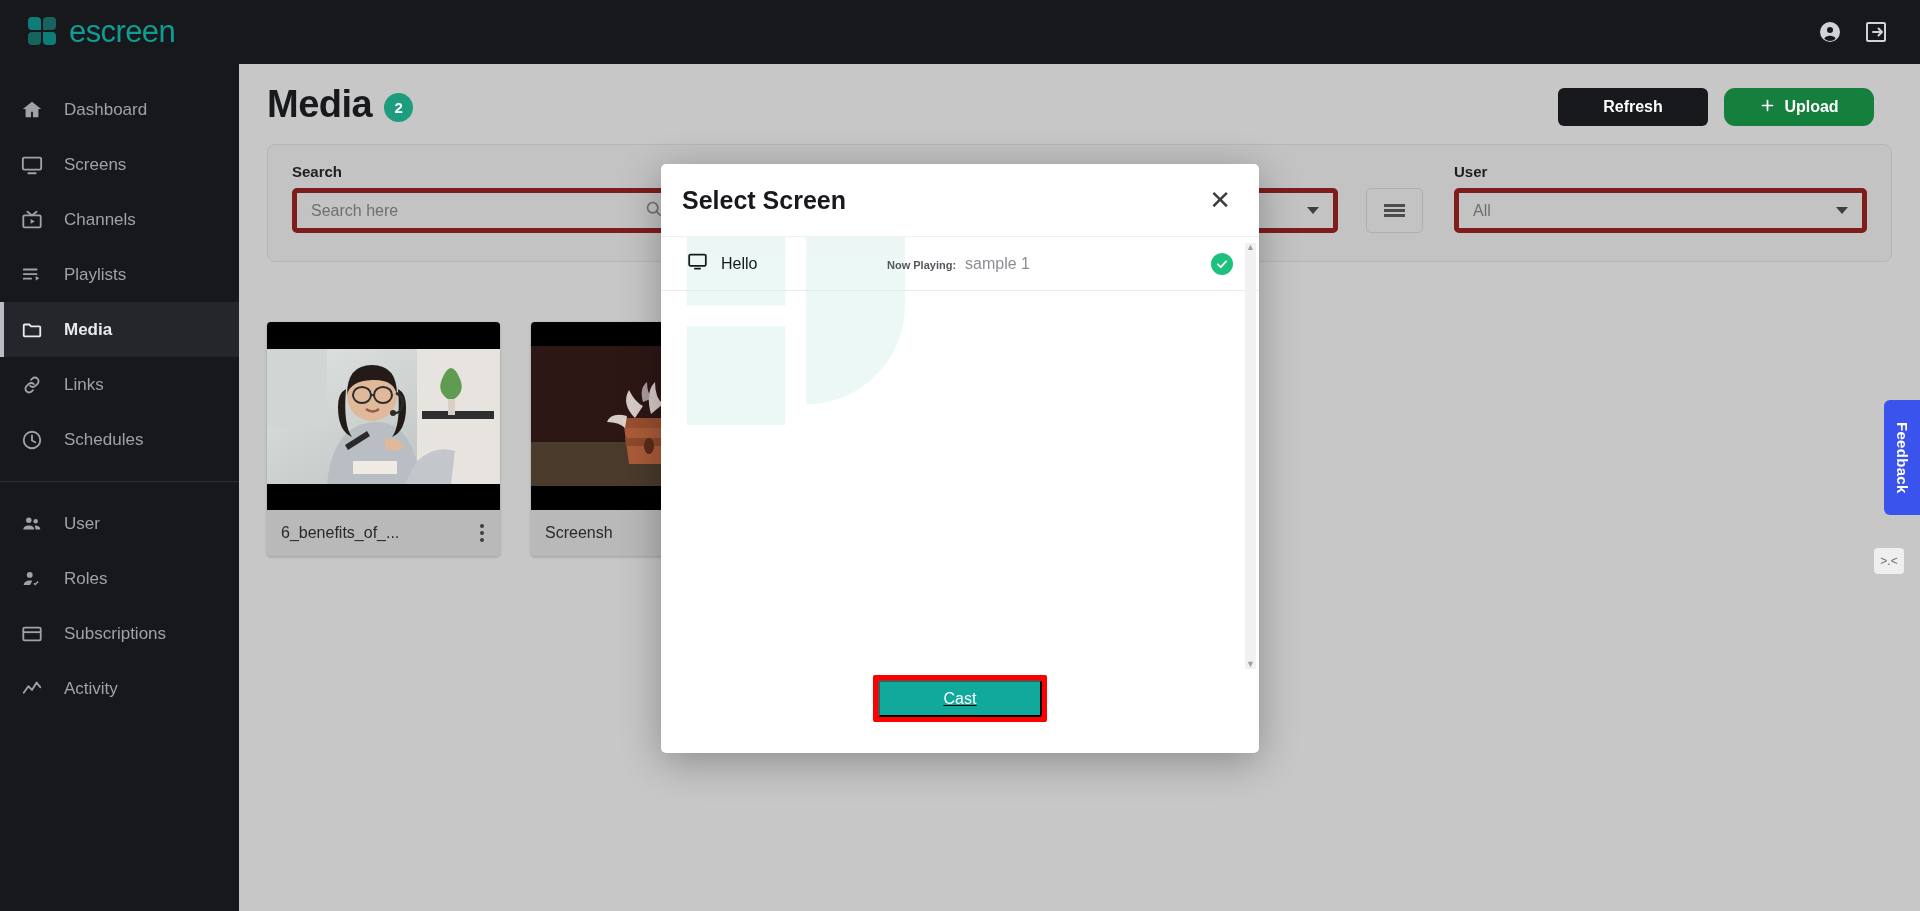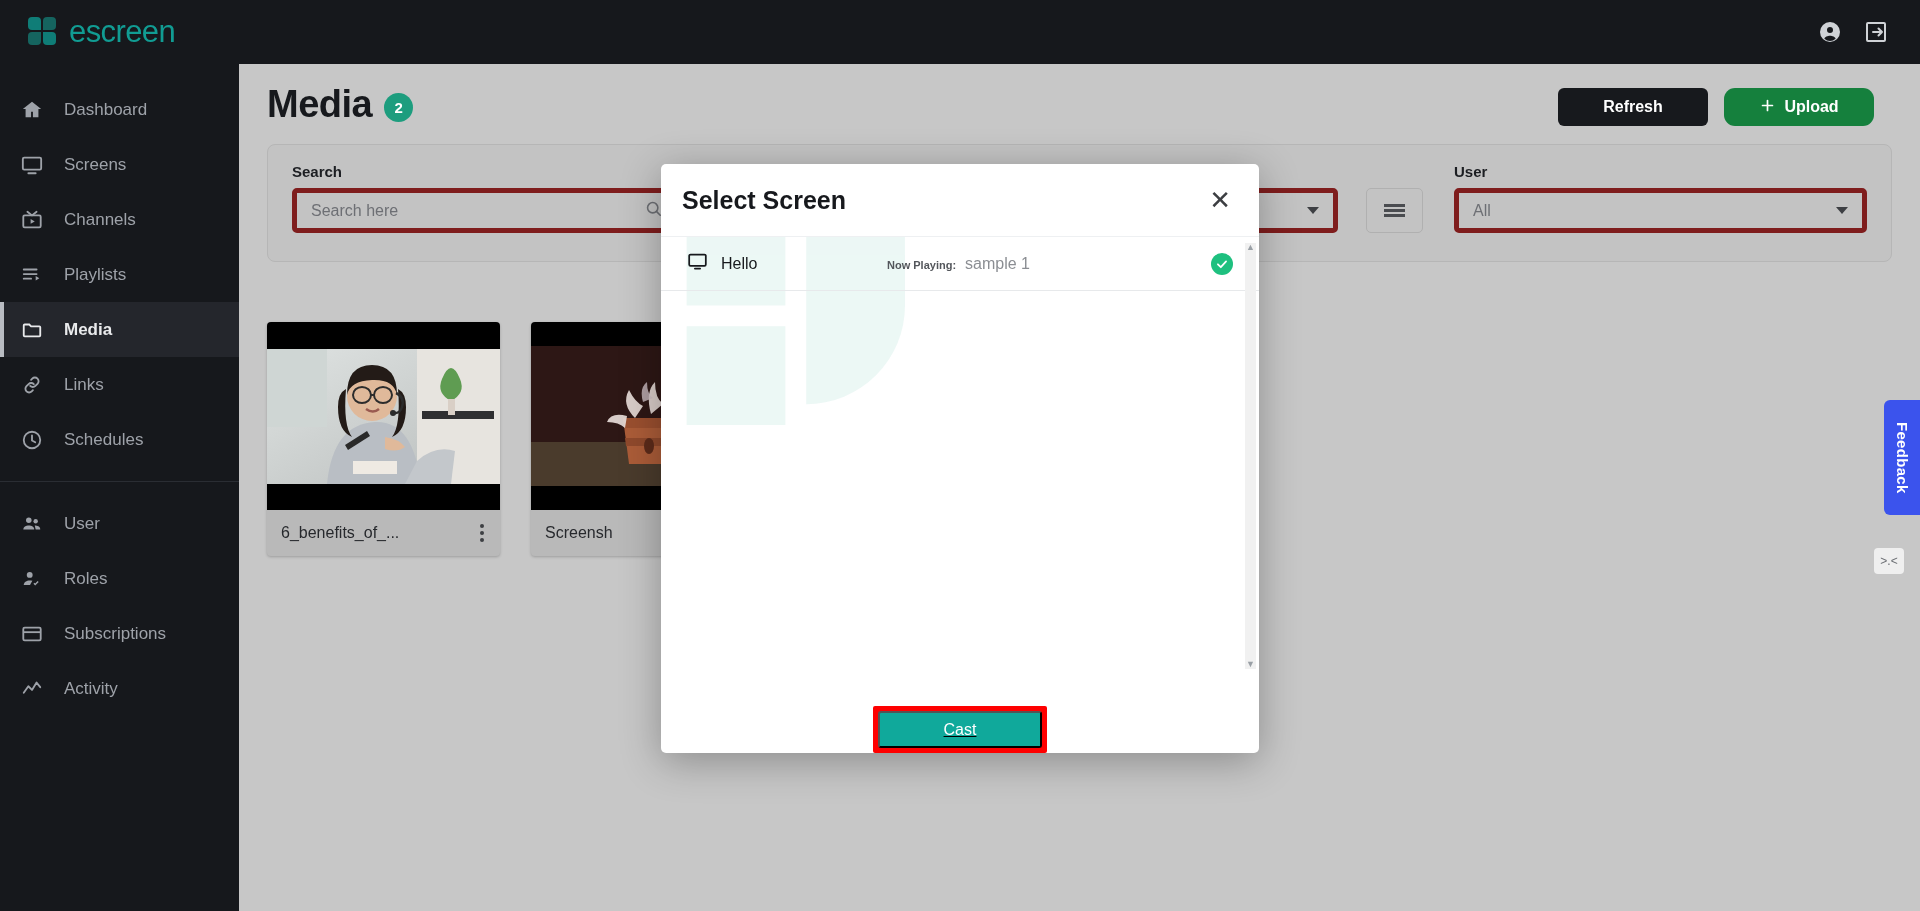--- a/index.html
+++ b/index.html
@@ -122,21 +122,21 @@
   .sr-mid { flex: 1; display: flex; align-items: baseline; gap: 9px; }
   .sr-np { font-size: 11px; font-weight: 700; color: #53565b; }
   .sr-val { font-size: 16px; color: #8b8e93; }
   .sr-check {
     width: 22px; height: 22px; border-radius: 50%; background: #1ec07f;
     display: flex; align-items: center; justify-content: center; color: #fff; font-size: 14px;
   }
   .vscroll { position: absolute; right: 3px; top: 6px; width: 11px; bottom: 6px; z-index: 3; }
   .vscroll .track { position: absolute; inset: 0; background: #f1f1f1; }
   .vscroll .arw { position: absolute; left: 1px; width: 9px; height: 9px; color: #9aa0a6; font-size: 9px; text-align: center; line-height: 9px; }
-  .modal-foot { height: 78px; display: flex; align-items: flex-end; justify-content: center; position: relative; z-index: 2; text-decoration: underline; }
+  .modal-foot { height: 78px; display: flex; align-items: flex-start; justify-content: center; position: relative; z-index: 2; text-decoration: underline; }
   .cast-wrap { position: relative; padding: 5px; background: #fe0000; border-radius: 2px; }
   .cast-btn {
     width: 164px; height: 37px; background: #10a99b; color: #fff; font-size: 16px;
     display: flex; align-items: center; justify-content: center; border-radius: 3px; cursor: pointer;
   }
 
   
   .feedback {
     position: absolute; right: 0; top: 400px; width: 36px; height: 115px;
     background: #3b53ed; border-radius: 6px 0 0 6px; color: #fff;

